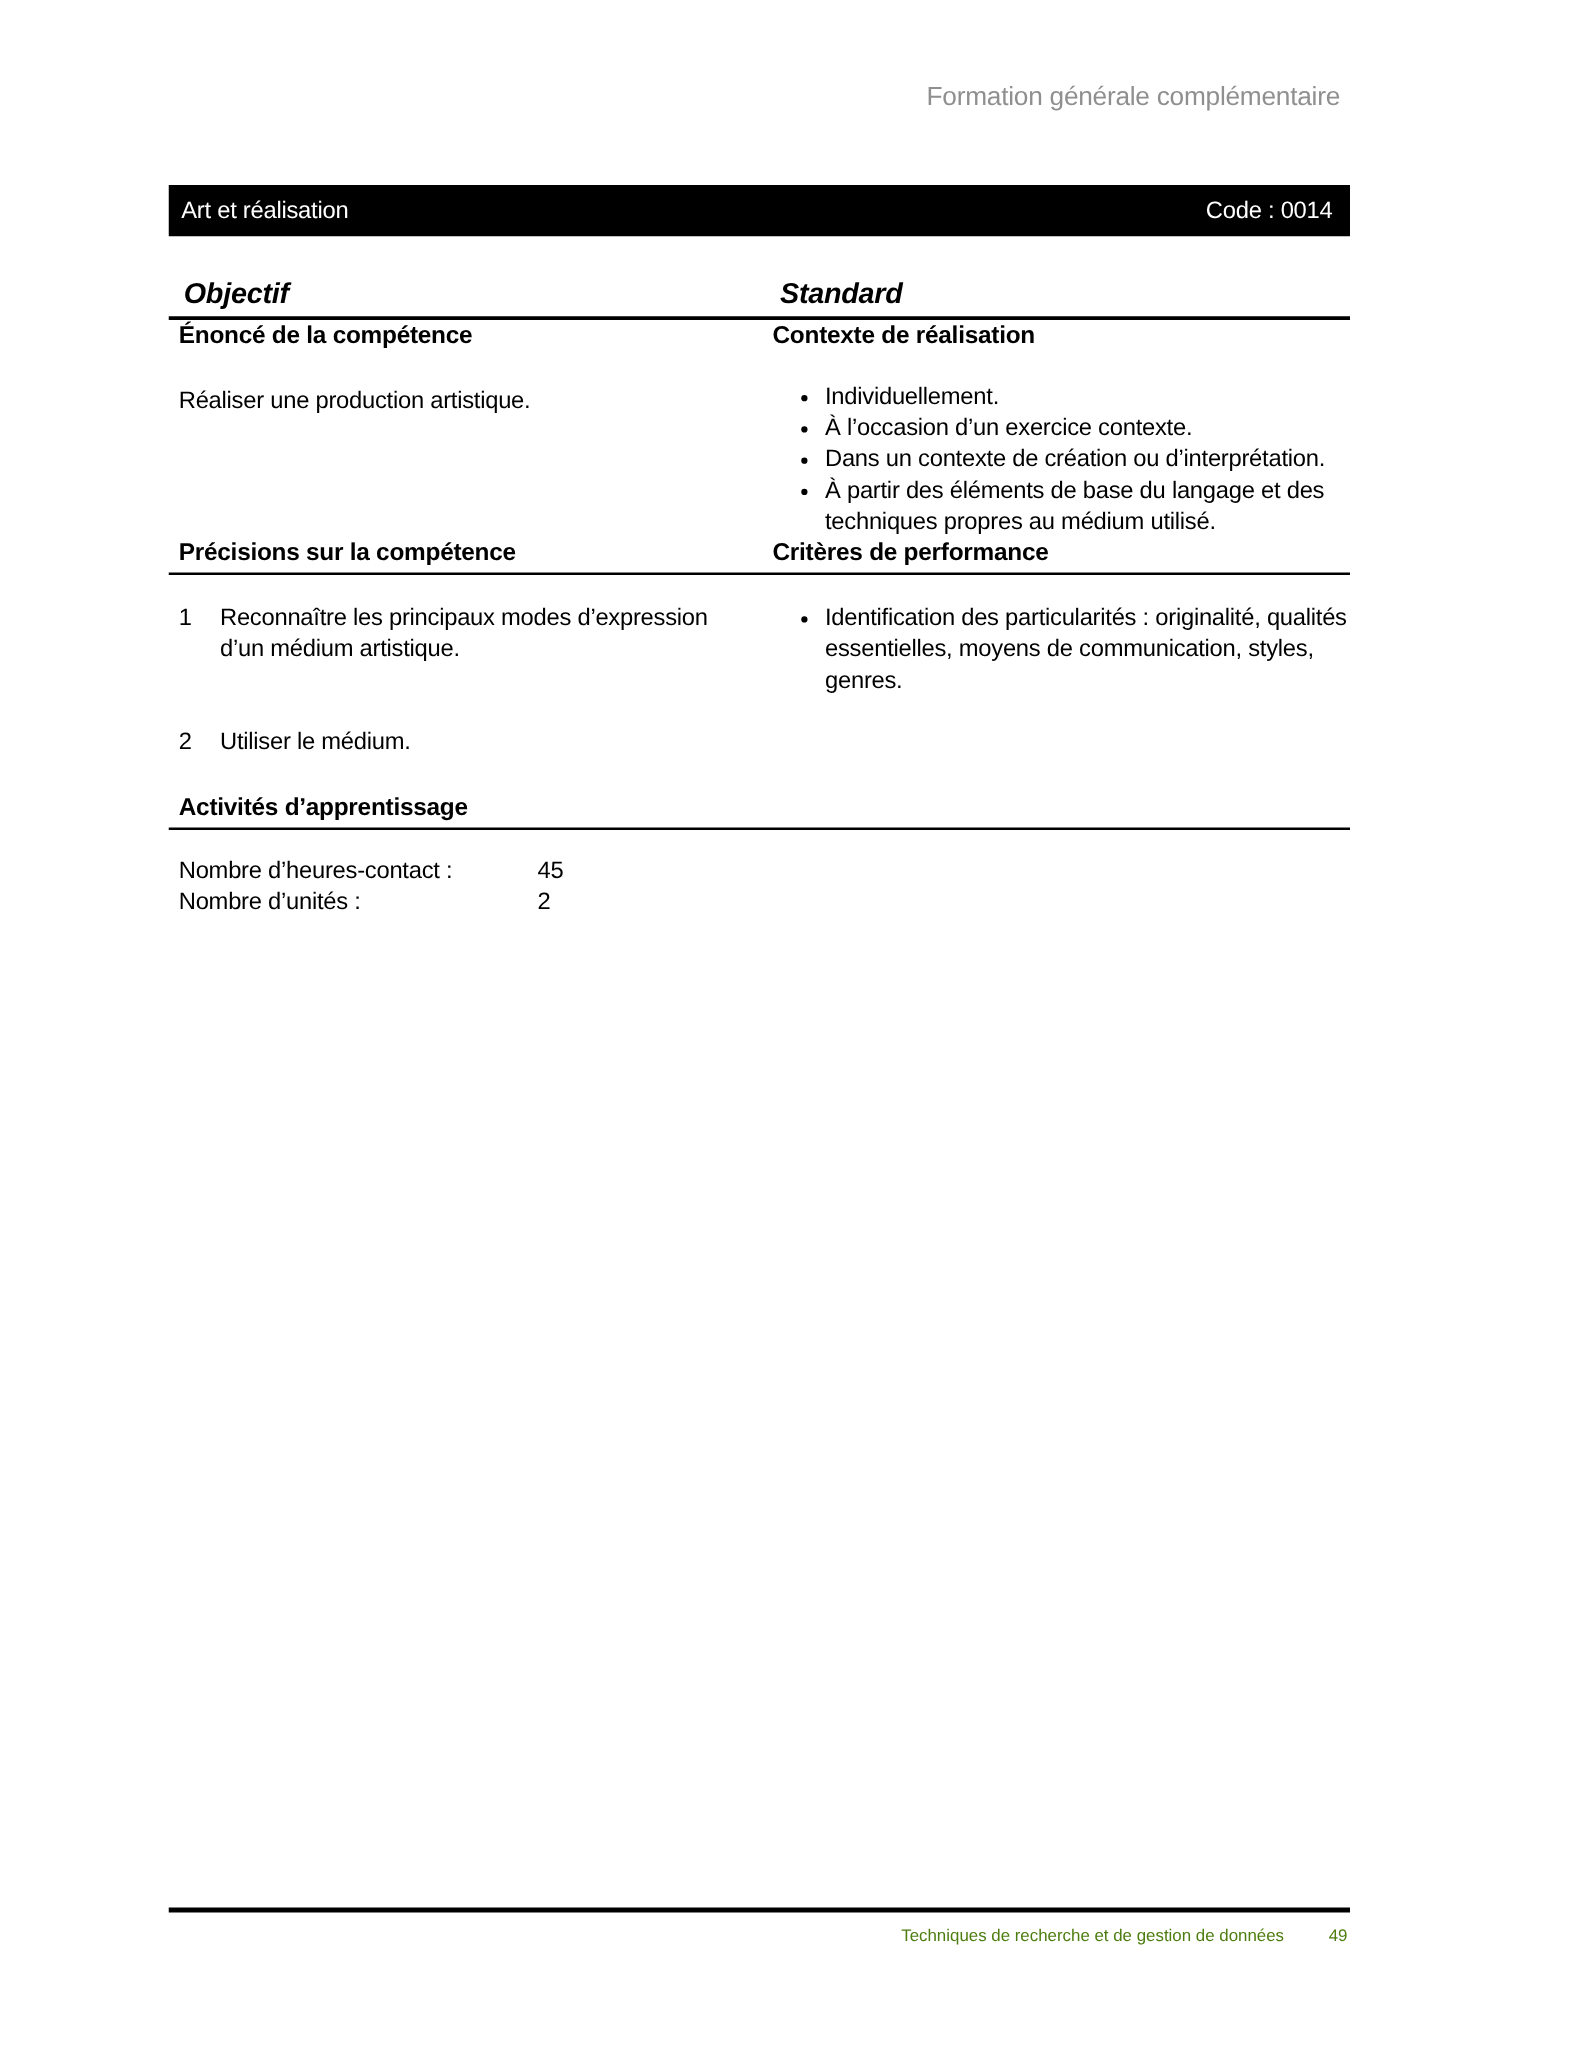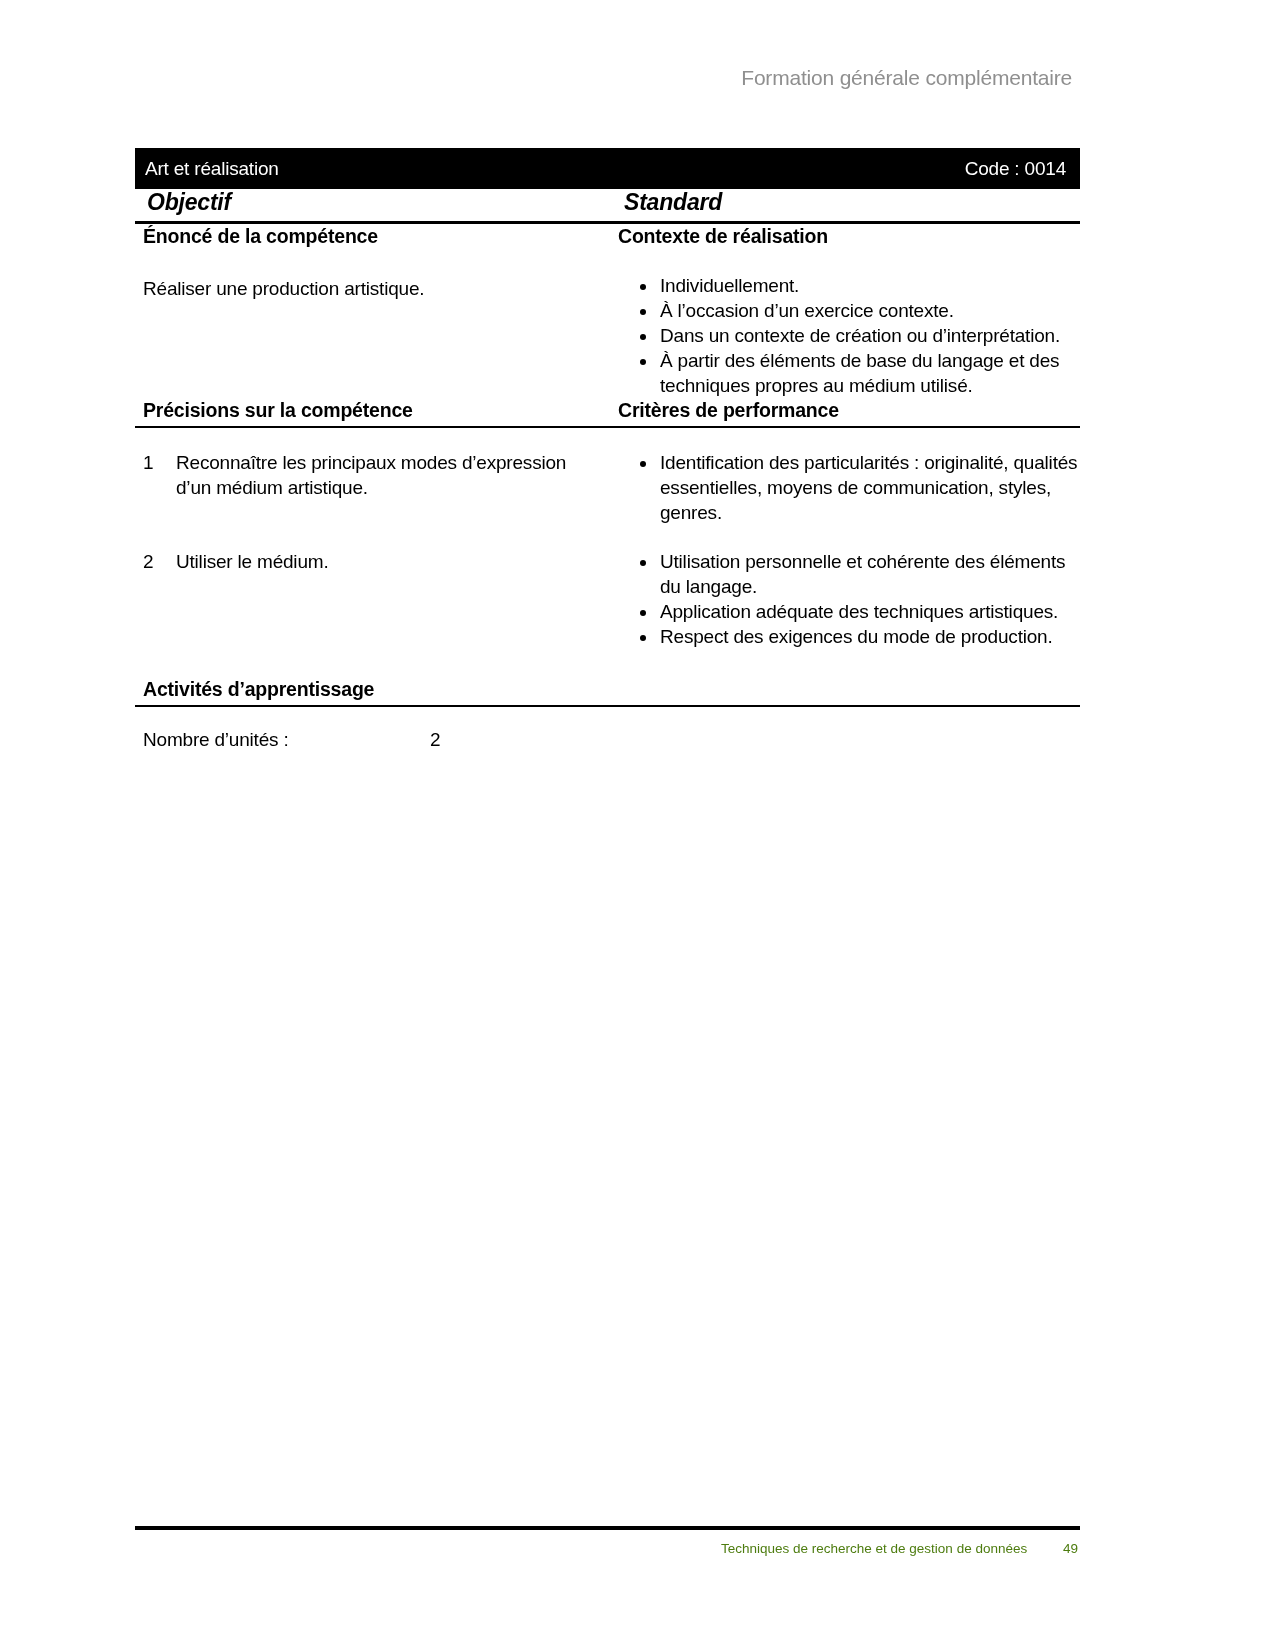--- a/index.html
+++ b/index.html
@@ -34,20 +34,21 @@
     height:41px;
     display:flex;
     align-items:center;
     justify-content:space-between;
     padding:0 14px 0 10px;
     box-sizing:border-box;
     font-size:19px;
   }
   
   .objstd{
+    margin-top:32px;
     display:grid;
     grid-template-columns:483px 1fr;
     border-bottom:3px solid #000;
     padding-bottom:6px;
     font-size:23px;
     font-weight:bold;
     font-style:italic;
     line-height:26px;
   }
   .objstd .left{padding-left:12px;}
@@ -169,31 +170,28 @@
         <ul class="bullets tight">
           <li>Identification des particularités : originalité, qualités essentielles, moyens de communication, styles, genres.</li>
         </ul>
       </div>
       <div class="cell-left">
         <div class="num-item">
           <span class="num">2</span>
           <span class="txt">Utiliser le médium.</span>
         </div>
       </div>
-      <div class="cell-right">
-        <ul class="bullets tight">
-          <li>Utilisation personnelle et cohérente des éléments du langage.</li>
-          <li>Application adéquate des techniques artistiques.</li>
-          <li>Respect des exigences du mode de production.</li>
-        </ul>
-      </div>
     </div>
 
     <div class="sec-heading activites-heading">Activités d’apprentissage</div>
     <div class="kv-rows">
+      <div class="kv-row">
+        <span class="kv-label">Nombre d’heures-contact :</span>
+        <span class="kv-value">45</span>
+      </div>
       <div class="kv-row">
         <span class="kv-label">Nombre d’unités :</span>
         <span class="kv-value">2</span>
       </div>
     </div>
 
   </div>
 
   <div class="footer">
     <span>Techniques de recherche et de gestion de données</span>

